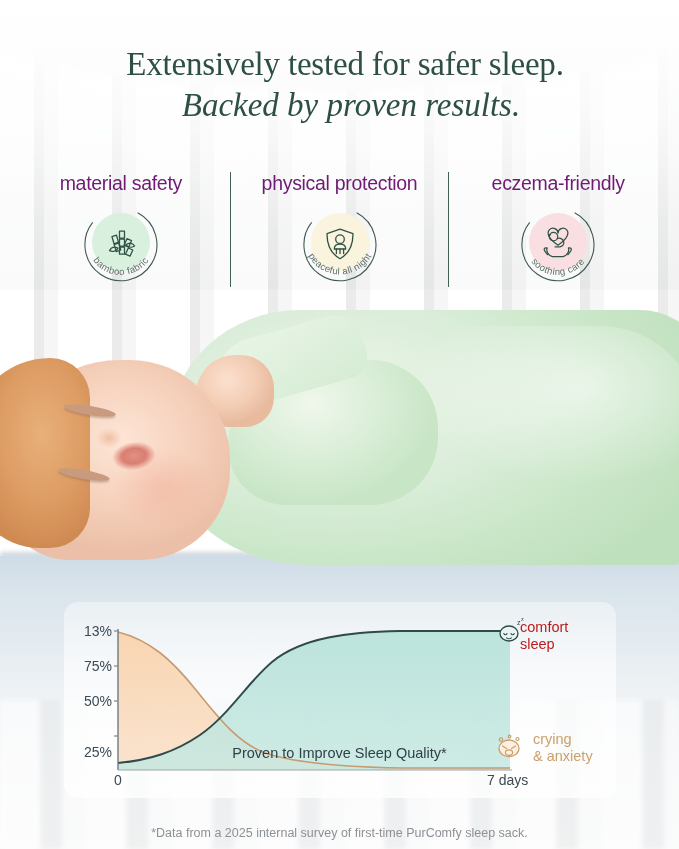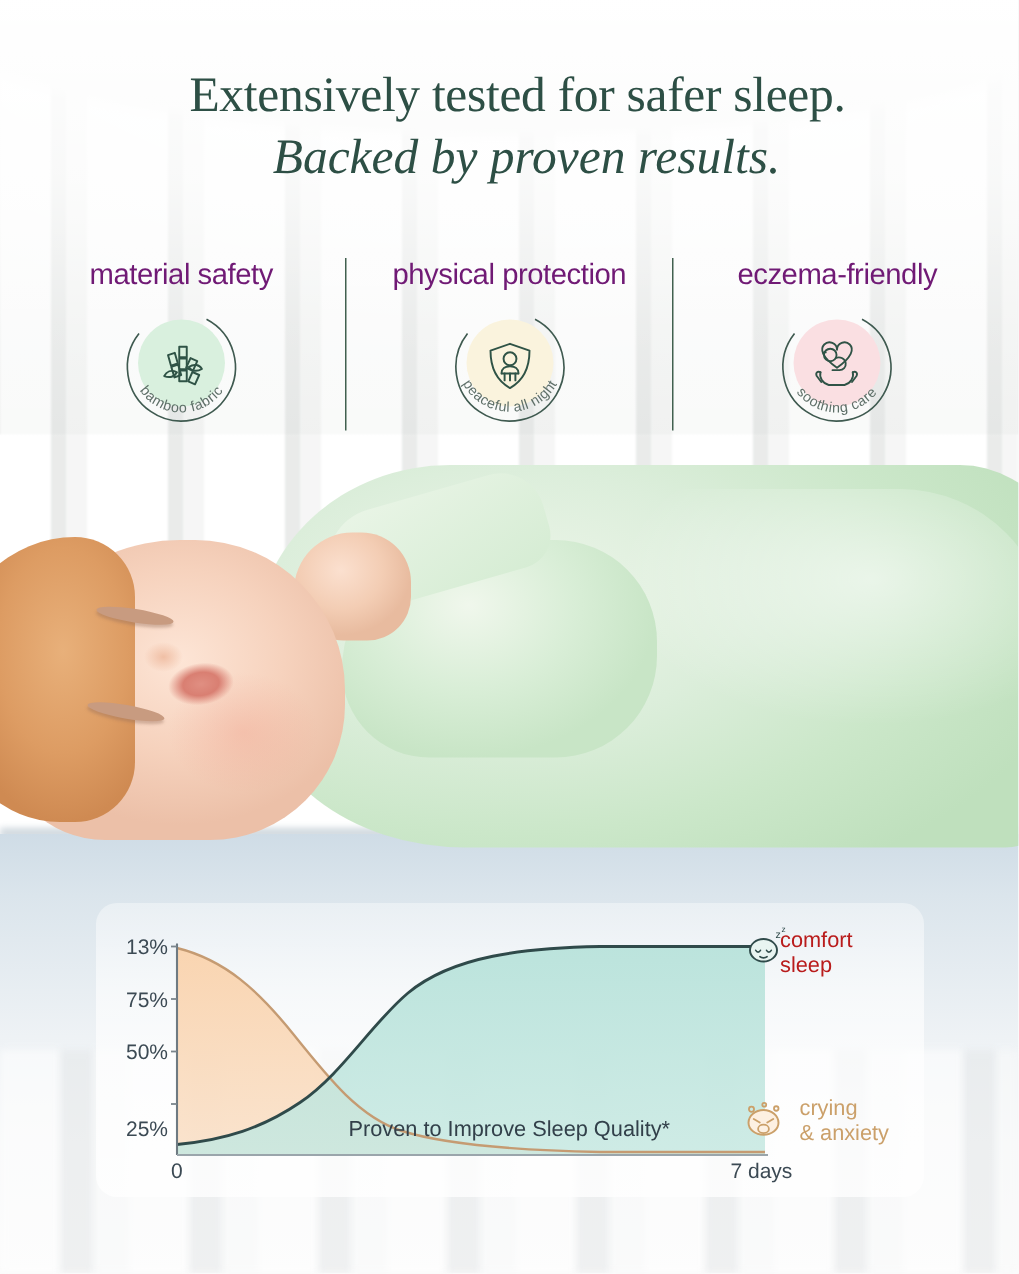--- a/index.html
+++ b/index.html
@@ -468,14 +468,15 @@
 
   <div class="legend comfort">
     <div>comfort</div>
     <div>sleep</div>
   </div>
   <div class="legend crying">
     <div>crying</div>
     <div>&amp; anxiety</div>
   </div>
 
+  <div class="footnote">*Data from a 2025 internal survey of first-time PurComfy sleep sack.</div>
 
 </div>
 
 </body></html>

